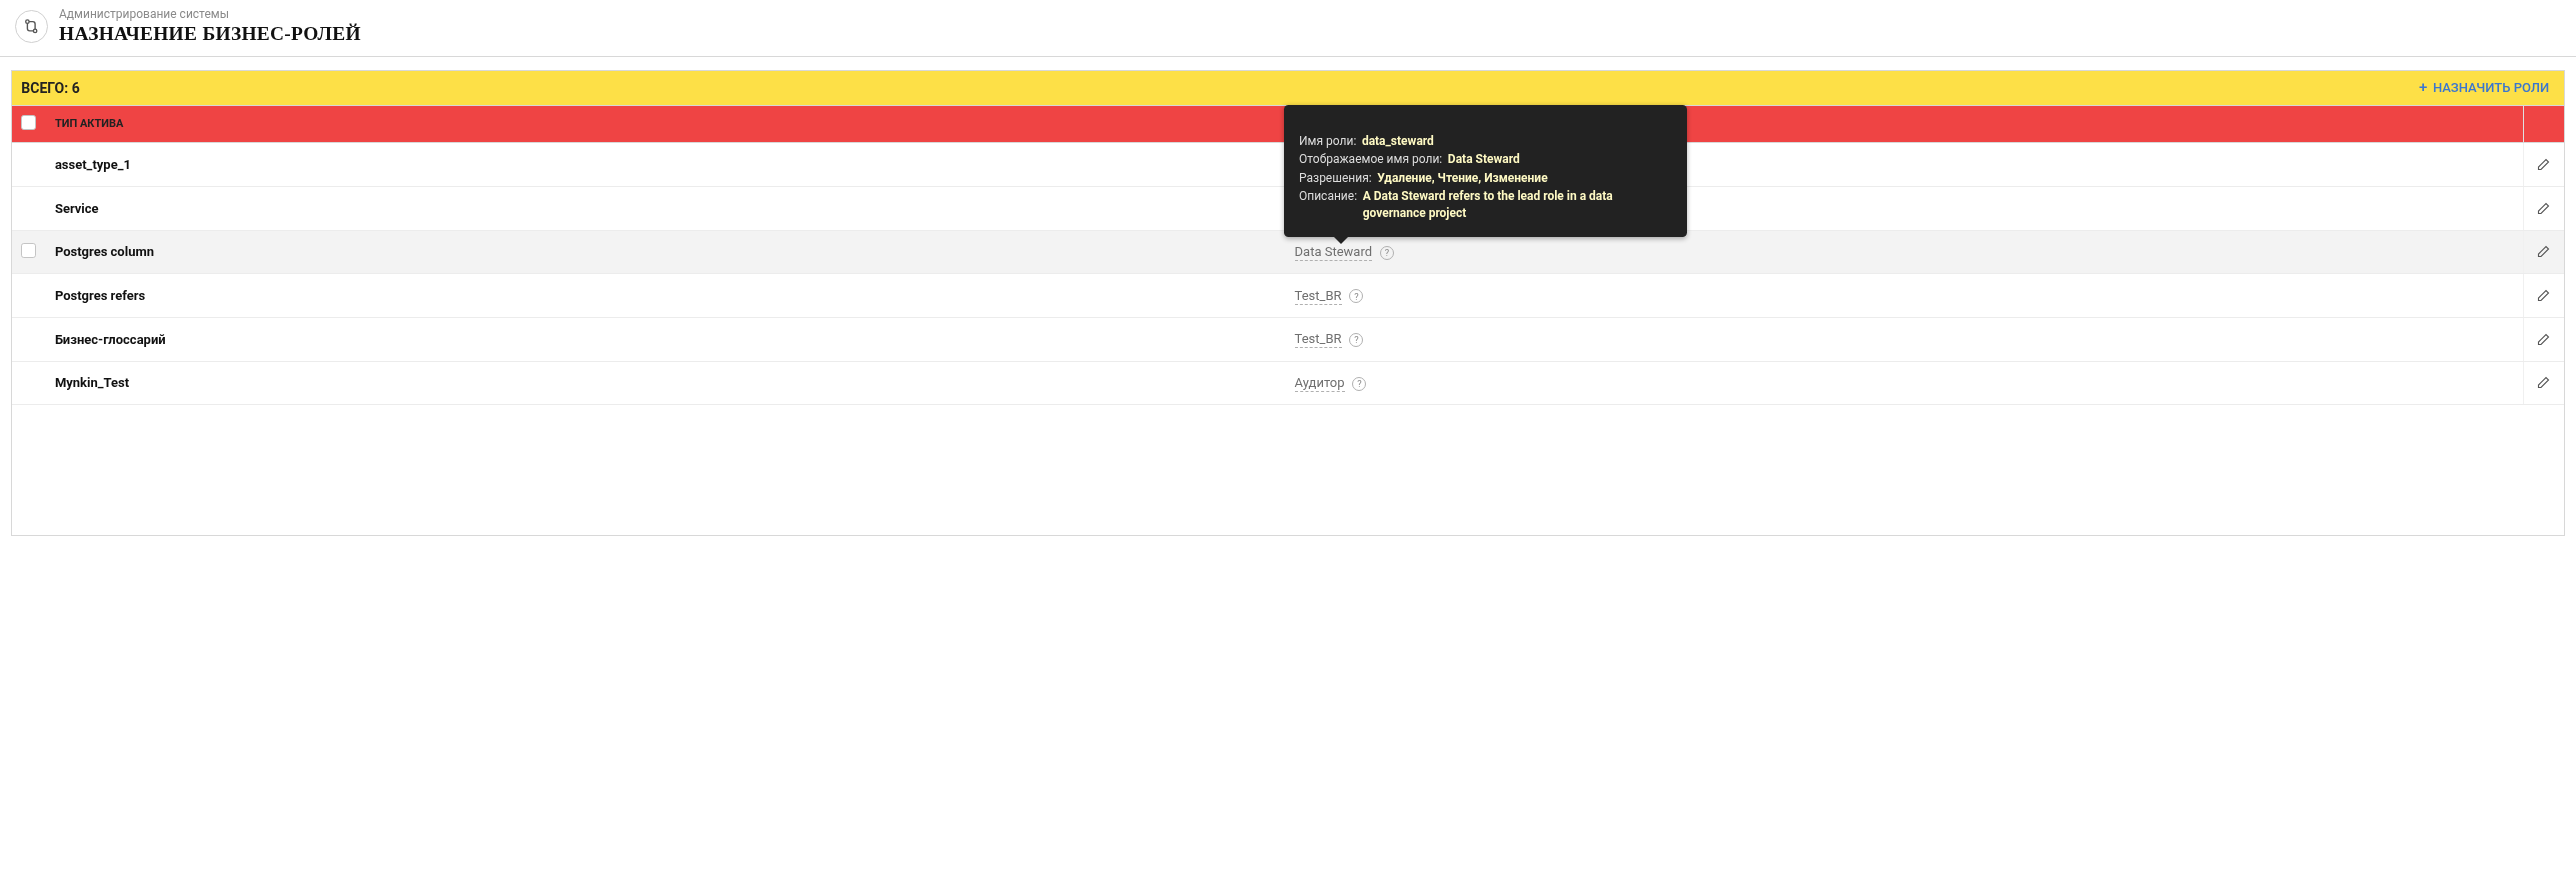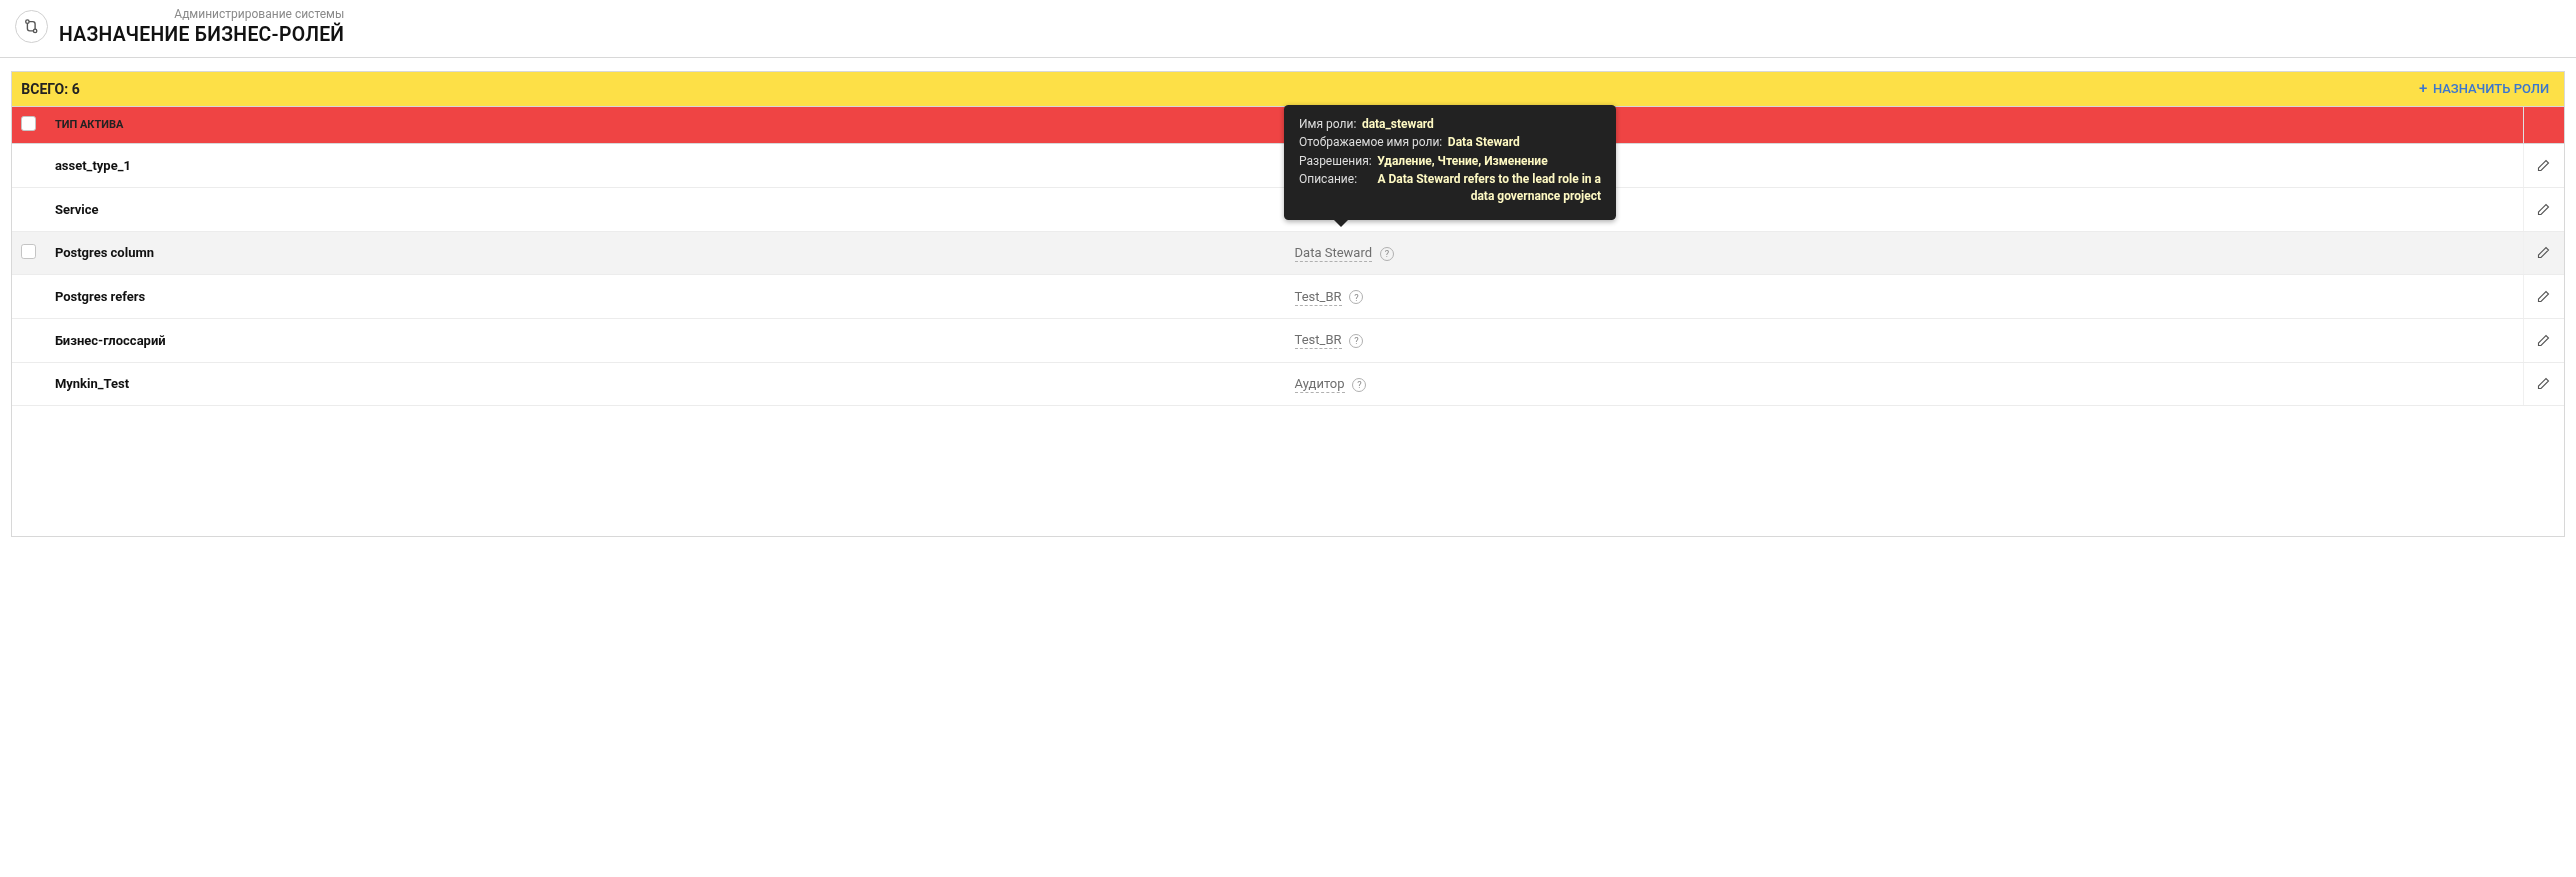--- a/index.html
+++ b/index.html
@@ -7,36 +7,35 @@
     font-family: -apple-system, BlinkMacSystemFont, "Segoe UI", Roboto, Arial, sans-serif;
     background: #fff;
     color: #000;
     font-size: 13px;
   }
   .page-header {
     display: flex;
     align-items: center;
     padding: 7.4px 15px 11px 15px;
     border-bottom: 0.9px solid #d8d8d8;
-    text-align: right;
   }
   .header-icon {
     width: 33px;
     height: 33px;
     border-radius: 50%;
     border: 0.9px solid #d0d0d0;
     display: flex;
     align-items: center;
     justify-content: center;
     margin-right: 11px;
     flex-shrink: 0;
   }
   .header-text { display: flex; flex-direction: column; }
   .breadcrumb { color: #8a8a8a; font-size: 12px; line-height: 1.3; }
-  .page-title { font-size: 19.4px; font-weight: 600; letter-spacing: 0.3px; color: #111; }
+  .page-title { font-size: 19.4px; font-weight: 600; letter-spacing: 0.3px; color: #111; font-family: Liberation Serif, serif; }
   .content { padding: 13px 11px 0 11px; }
   .panel { border: 0.9px solid #d8d8d8; background: #fff; }
   .panel-top {
     display: flex;
     align-items: center;
     justify-content: space-between;
     background: #fde047;
     border-bottom: 0.9px solid #d8d8d8;
     padding: 5.6px 9.3px;
   }
@@ -103,26 +102,25 @@
   tr.hovered td { background: #f3f3f3; }
   tr.hovered .chk { display: inline-block; }
   tr:not(.hovered) .chk.row-chk { visibility: hidden; }
   tr.hovered .chk.row-chk { visibility: visible; }
 
   .tooltip {
     position: absolute;
     background: #222;
     color: #fff;
     border-radius: 4.6px;
-    padding: 11px 15px 13px 15px;
+    padding: 28px 15px 13px 15px;
     font-size: 12px;
     line-height: 1.45;
-    width: 332px;
+    width: 403px;
     box-shadow: 0 1.9px 5.6px rgba(0,0,0,0.3);
-    text-align: right;
   }
   .tooltip::after {
     content: "";
     position: absolute;
     bottom: -7.4px;
     left: 50px;
     border-width: 7.4px 7.4px 0 7.4px;
     border-style: solid;
     border-color: #222 transparent transparent transparent;
   }

